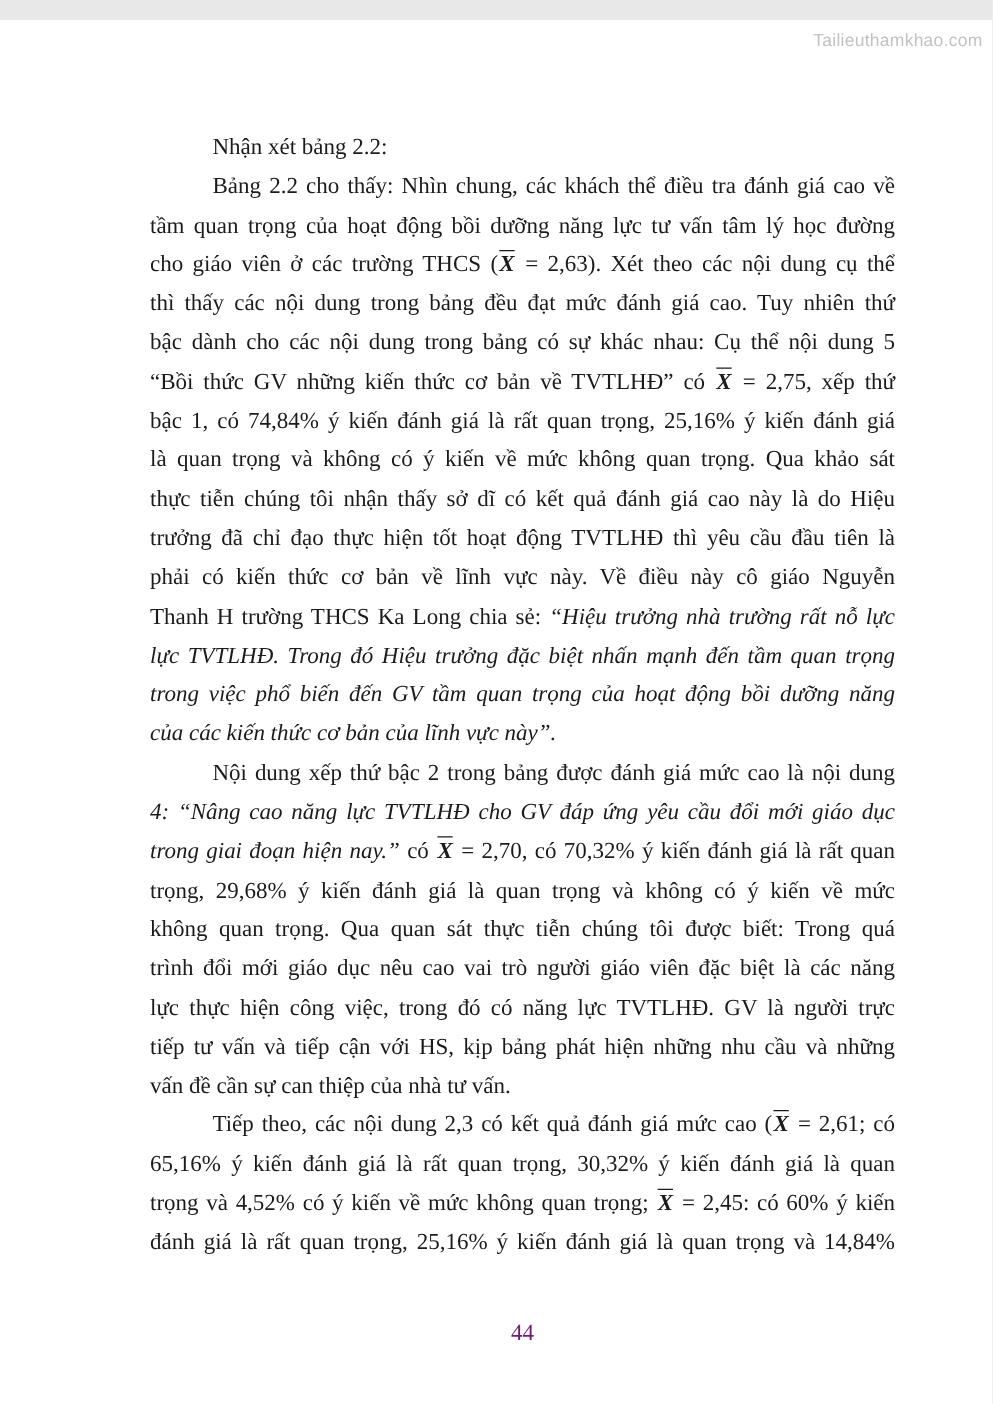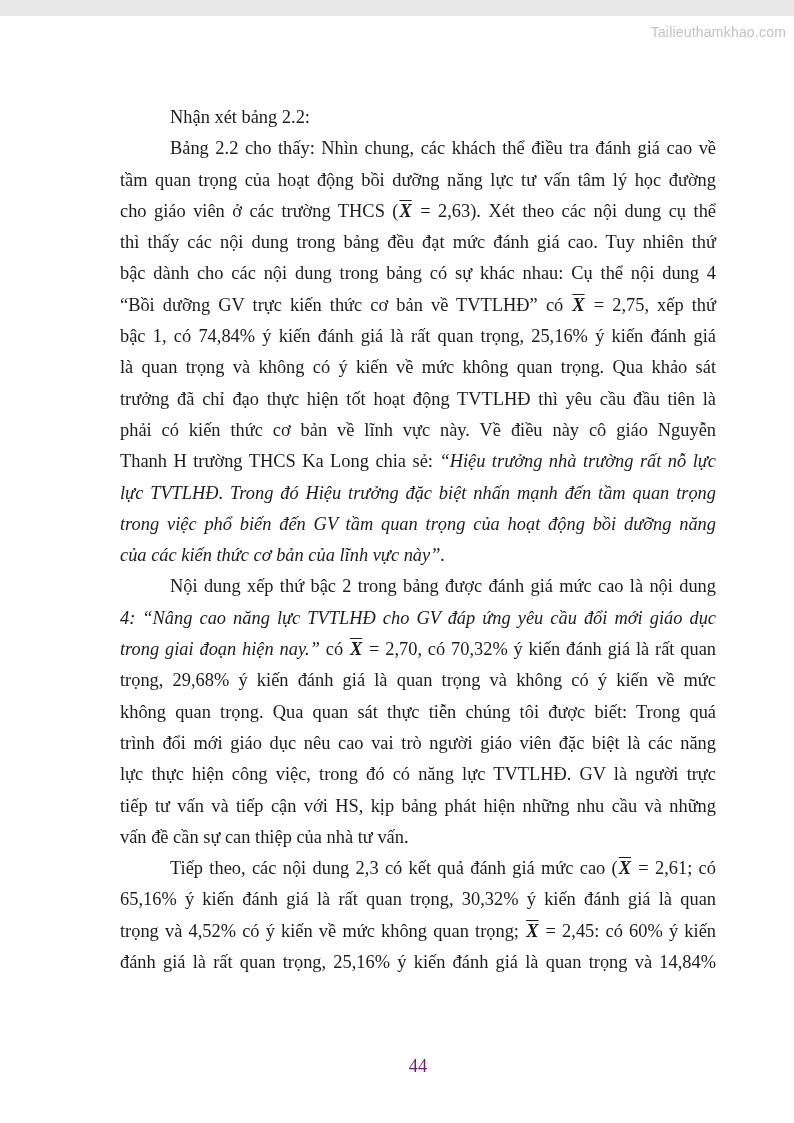--- a/index.html
+++ b/index.html
@@ -64,24 +64,25 @@
 
   <div class="content">
       <div class="paragraph">
         <div class="line first plast"><span class="run-normal">Nhận xét bảng 2.2:</span></div>
       </div>
       <div class="paragraph">
         <div class="line first"><span class="run-normal">Bảng 2.2 cho thấy: Nhìn chung, các khách thể điều tra đánh giá cao về</span></div>
         <div class="line"><span class="run-normal">tầm quan trọng của hoạt động bồi dưỡng năng lực tư vấn tâm lý học đường</span></div>
         <div class="line"><span class="run-normal">cho giáo viên ở các trường THCS (</span><span class="run-xbar">X</span><span class="run-normal"> = 2,63). Xét theo các nội dung cụ thể</span></div>
         <div class="line"><span class="run-normal">thì thấy các nội dung trong bảng đều đạt mức đánh giá cao. Tuy nhiên thứ</span></div>
-        <div class="line"><span class="run-normal">bậc dành cho các nội dung trong bảng có sự khác nhau: Cụ thể nội dung 4</span></div>
-        <div class="line"><span class="run-normal">“Bồi dưỡng GV trực kiến thức cơ bản về TVTLHĐ” có </span><span class="run-xbar">X</span><span class="run-normal"> = 2,75, xếp thứ</span></div>
+        <div class="line"><span class="run-normal">bậc dành cho các nội dung trong bảng có sự khác nhau: Cụ thể nội dung 5</span></div>
+        <div class="line"><span class="run-normal">“Bồi thức GV những kiến thức cơ bản về TVTLHĐ” có </span><span class="run-xbar">X</span><span class="run-normal"> = 2,75, xếp thứ</span></div>
         <div class="line"><span class="run-normal">bậc 1, có 74,84% ý kiến đánh giá là rất quan trọng, 25,16% ý kiến đánh giá</span></div>
         <div class="line"><span class="run-normal">là quan trọng và không có ý kiến về mức không quan trọng. Qua khảo sát</span></div>
+        <div class="line"><span class="run-normal">thực tiễn chúng tôi nhận thấy sở dĩ có kết quả đánh giá cao này là do Hiệu</span></div>
         <div class="line"><span class="run-normal">trưởng đã chỉ đạo thực hiện tốt hoạt động TVTLHĐ thì yêu cầu đầu tiên là</span></div>
         <div class="line"><span class="run-normal">phải có kiến thức cơ bản về lĩnh vực này. Về điều này cô giáo Nguyễn</span></div>
         <div class="line"><span class="run-normal">Thanh H trường THCS Ka Long chia sẻ: </span><span class="run-italic">“Hiệu trưởng nhà trường rất nỗ lực</span></div>
         <div class="line"><span class="run-italic">lực TVTLHĐ. Trong đó Hiệu trưởng đặc biệt nhấn mạnh đến tầm quan trọng</span></div>
         <div class="line"><span class="run-italic">trong việc phổ biến đến GV tầm quan trọng của hoạt động bồi dưỡng năng</span></div>
         <div class="line plast"><span class="run-italic">của các kiến thức cơ bản của lĩnh vực này”.</span></div>
       </div>
       <div class="paragraph">
         <div class="line first"><span class="run-normal">Nội dung xếp thứ bậc 2 trong bảng được đánh giá mức cao là nội dung</span></div>
         <div class="line"><span class="run-italic">4: “Nâng cao năng lực TVTLHĐ cho GV đáp ứng yêu cầu đổi mới giáo dục</span></div>

